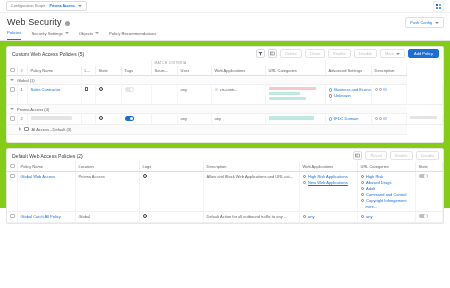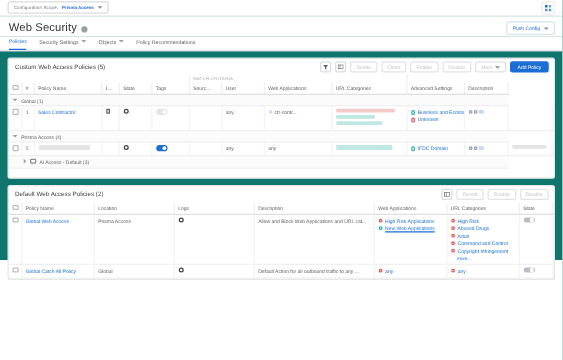--- a/index.html
+++ b/index.html
@@ -3,21 +3,21 @@
 <meta charset="utf-8">
 <style>
   * { box-sizing: border-box; margin: 0; padding: 0; }
   html, body {
     width: 450px; height: 288px;
     font-family: "Liberation Sans", sans-serif;
     background: #ffffff;
     color: #333333;
     overflow: hidden;
   }
-  .app { position: relative; width: 450px; height: 208px; background: #0f766e; }
+  .app { position: relative; width: 450px; height: 208px; background: #84cc16; }
 
   
   .scopebar {
     height: 13px; background: #ffffff;
     display: flex; align-items: center;
     padding-left: 6px; gap: 3px;
     border-bottom: 1px solid #f0f0f0;
     position: relative;
   }
   .scope-chip {

